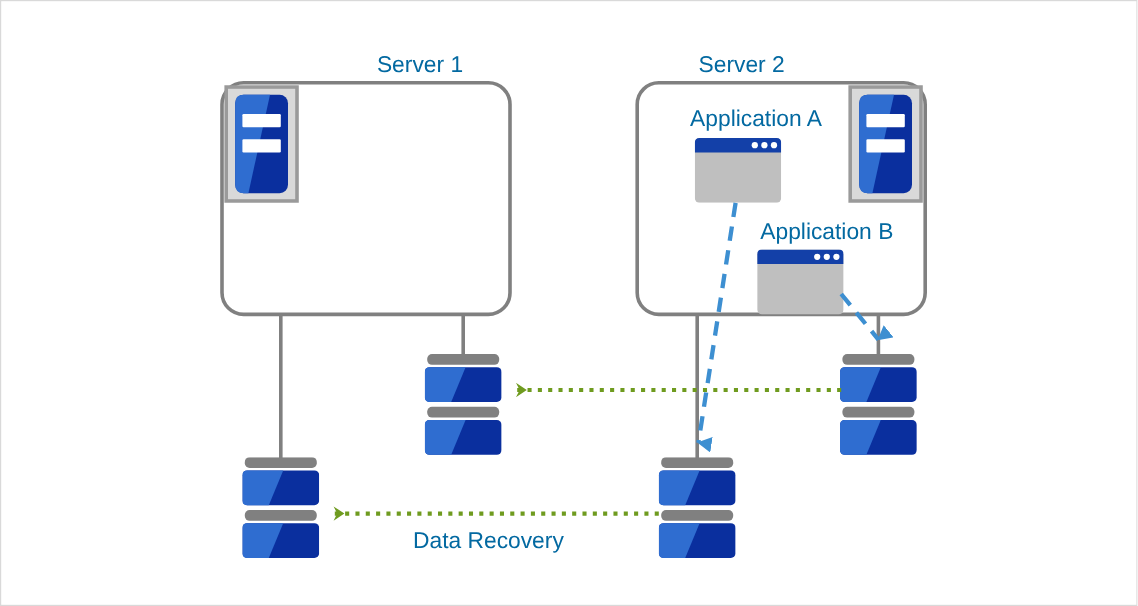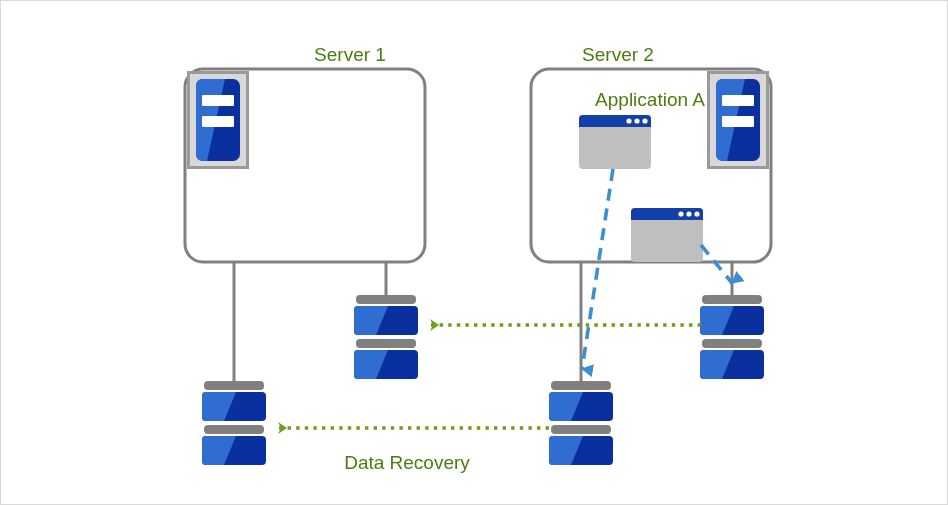--- a/index.html
+++ b/index.html
@@ -21,21 +21,21 @@
   }
   #svg-layer {
     position: absolute;
     left: 0;
     top: 0;
     width: 948px;
     height: 505px;
   }
   .lbl {
     position: absolute;
-    color: #4d7c0f;
+    color: #0369a1;
     font-size: 19px;
     line-height: 1;
     white-space: nowrap;
     font-family: "Liberation Sans", sans-serif;
   }
   .lbl-c {
     transform: translateX(-50%);
   }
 </style>
 </head>
@@ -138,20 +138,21 @@
     </g>
     <g>
       <line x1="700" y1="244" x2="731" y2="282" stroke="#3d8fd1" stroke-width="3.6" stroke-dasharray="12 8" marker-end="url(#blue-head)"></line>
     </g>
   </svg>
 
   <div class="lbl lbl-c" style="left:349px; top:44px;">Server 1</div>
 
   <div class="lbl lbl-c" style="left:617px; top:44px;">Server 2</div>
 
-  <div class="lbl lbl-c" style="left:629px; top:89px;margin-left:20px;">Application A</div>
+  <div class="lbl lbl-c" style="left:629px; top:89px;">Application A</div>
+
+  <div class="lbl lbl-c" style="left:688px; top:183px;">Application B</div>
 
 
 
-
-  <div class="lbl lbl-c" style="left:406px; top:452px;">Data Recovery</div>
+  <div class="lbl lbl-c" style="left:406px; top:441px;">Data Recovery</div>
 
 </div>
 
 </body></html>

